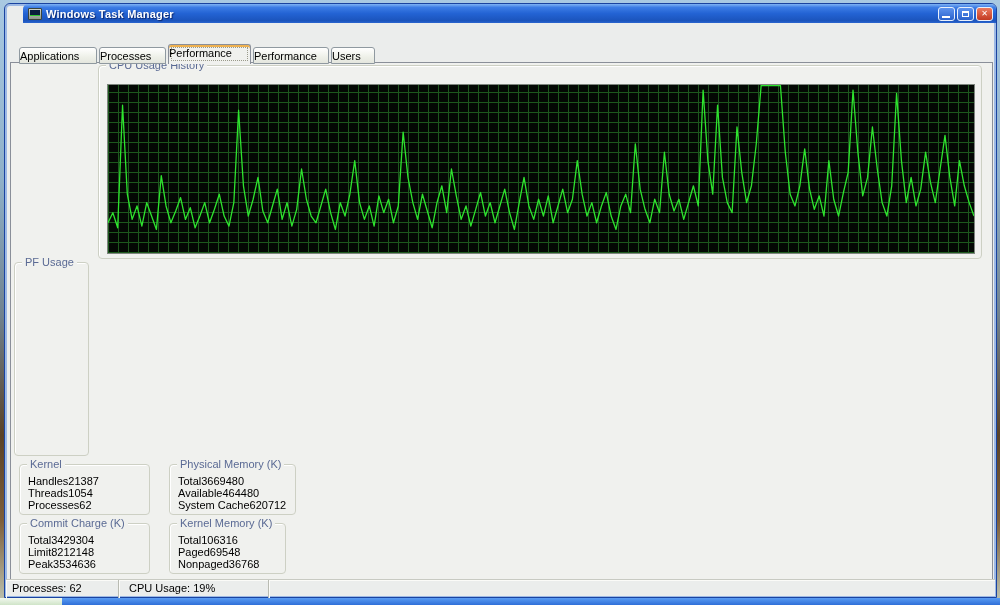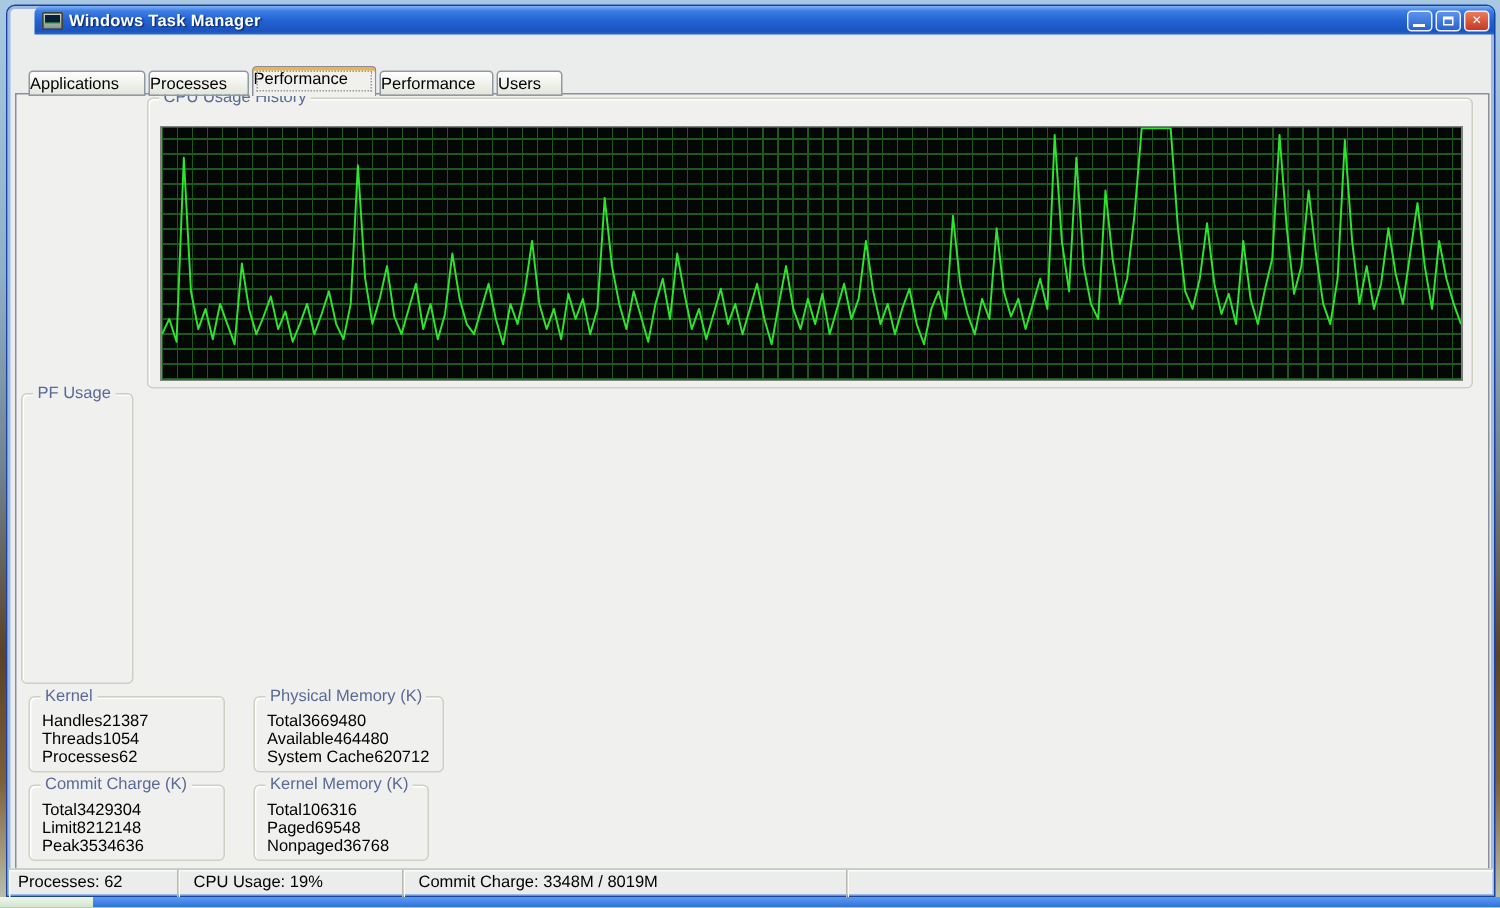--- a/index.html
+++ b/index.html
@@ -222,17 +222,16 @@
         <div class="group-row">
           <span class="gr-label">Nonpaged</span>
           <span class="gr-value">36768</span>
         </div>
       </div>
   </div>
 
   <div class="statusbar">
     <div class="status-cell c1">Processes: 62</div>
     <div class="status-cell c2">CPU Usage: 19%</div>
-    <div class="status-cell c3">Commit Charge: 3348M / 8019M</div>
     <div class="status-cell c4"></div>
   </div>
 
 </div>
 
 </body></html>

